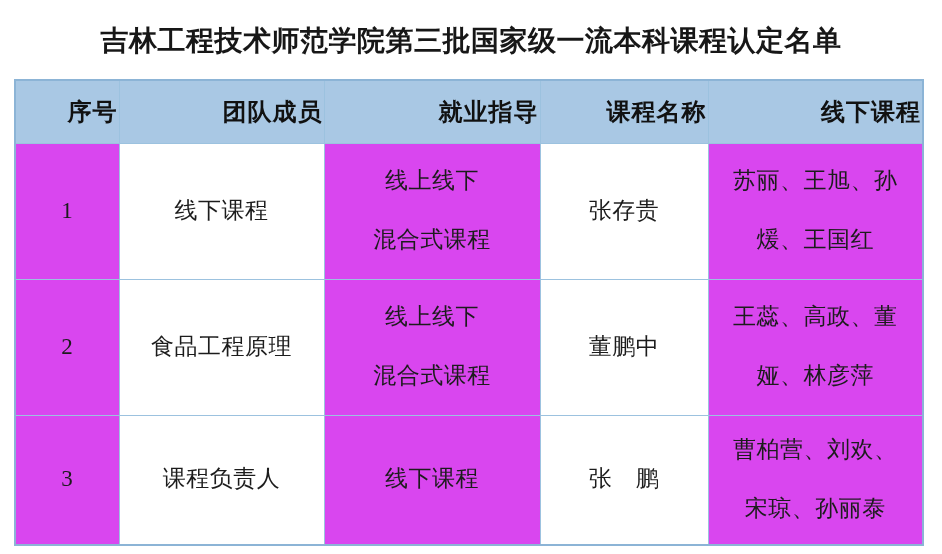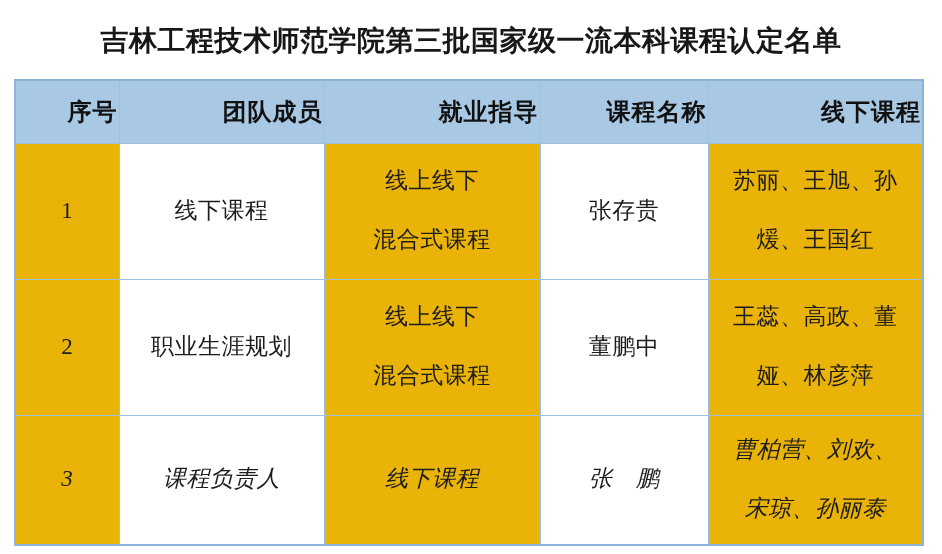--- a/index.html
+++ b/index.html
@@ -52,22 +52,22 @@
     font-size: 23px;
     color: #1c1c1c;
     text-align: center;
     vertical-align: middle;
     border: 1px solid #9cc2df;
     white-space: pre-line;
     line-height: 2.55;
     letter-spacing: 0.5px;
   }
   tr.row-1 td, tr.row-2 td { height: 133px; }
-  tr.row-3 td { height: 126px; font-style: italic; }
-  td.tint { background: #eab308; }
+  tr.row-3 td { height: 126px; }
+  td.tint { background: #d946ef; }
 </style>
 </head>
 <body>
 
 <div class="page">
 
   <div class="doc-title">吉林工程技术师范学院第三批国家级一流本科课程认定名单</div>
 
   <table class="courses">
     <colgroup>
@@ -91,21 +91,21 @@
         <td class="tint">1</td>
         <td>线下课程</td>
         <td class="tint">线上线下
 混合式课程</td>
         <td>张存贵</td>
         <td class="tint">苏丽、王旭、孙
 煖、王国红</td>
       </tr>
       <tr class="row-2">
         <td class="tint">2</td>
-        <td>职业生涯规划</td>
+        <td>食品工程原理</td>
         <td class="tint">线上线下
 混合式课程</td>
         <td>董鹏中</td>
         <td class="tint">王蕊、高政、董
 娅、林彦萍</td>
       </tr>
       <tr class="row-3">
         <td class="tint">3</td>
         <td>课程负责人</td>
         <td class="tint">线下课程</td>

